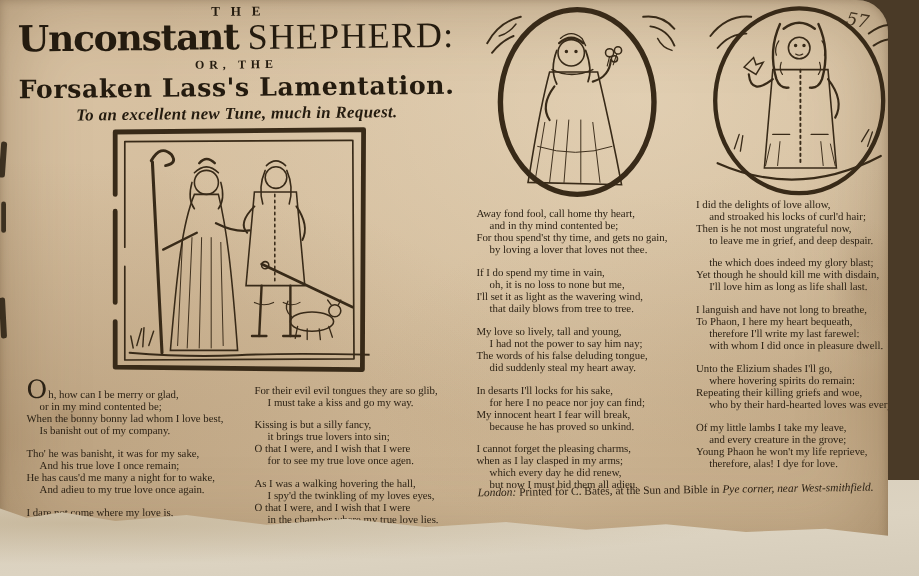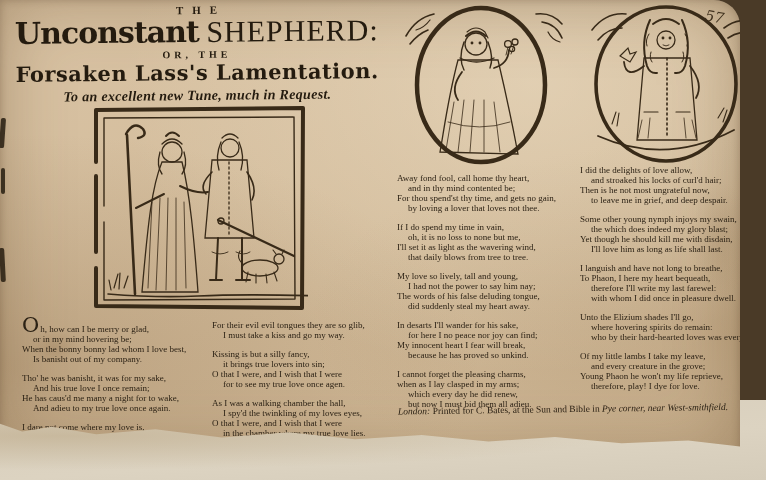--- a/index.html
+++ b/index.html
@@ -209,21 +209,21 @@
       <path d="M66 120 L62 138 M74 118 L72 138 M108 118 L110 138 M116 120 L120 138" stroke-width=".8"></path>
 
       <path d="M22 136 Q90 166 158 130" stroke-width="1.8"></path>
       <path d="M36 124 l4 -12 M41 126 l2 -13 M142 118 l6 -10 M147 122 l4 -12" stroke-width="1.1"></path>
     </svg>
   </div>
 
   <div class="col" id="col1">
       <div class="stanza">
         <div class="line">Oh, how can I be merry or glad,</div>
-        <div class="line indent">or in my mind hovering be;</div>
+        <div class="line indent">or in my mind contented be;</div>
         <div class="line">When the bonny bonny lad whom I love best,</div>
         <div class="line indent">Is banisht out of my company.</div>
       </div>
       <div class="stanza">
         <div class="line">Tho' he was banisht, it was for my sake,</div>
         <div class="line indent">And his true love I once remain;</div>
         <div class="line">He has caus'd me many a night for to wake,</div>
         <div class="line indent">And adieu to my true love once again.</div>
       </div>
       <div class="stanza">
@@ -236,21 +236,21 @@
         <div class="line">For their evil evil tongues they are so glib,</div>
         <div class="line indent">I must take a kiss and go my way.</div>
       </div>
       <div class="stanza">
         <div class="line">Kissing is but a silly fancy,</div>
         <div class="line indent">it brings true lovers into sin;</div>
         <div class="line">O that I were, and I wish that I were</div>
         <div class="line indent">for to see my true love once agen.</div>
       </div>
       <div class="stanza">
-        <div class="line">As I was a walking chamber the hall,</div>
+        <div class="line">As I was a walking hovering the hall,</div>
         <div class="line indent">I spy'd the twinkling of my loves eyes,</div>
         <div class="line">O that I were, and I wish that I were</div>
         <div class="line indent">in the chamber where my true love lies.</div>
       </div>
     </div>
   <div class="col" id="col3">
       <div class="stanza">
         <div class="line">Away fond fool, call home thy heart,</div>
         <div class="line indent">and in thy mind contented be;</div>
         <div class="line">For thou spend'st thy time, and gets no gain,</div>
@@ -262,61 +262,61 @@
         <div class="line">I'll set it as light as the wavering wind,</div>
         <div class="line indent">that daily blows from tree to tree.</div>
       </div>
       <div class="stanza">
         <div class="line">My love so lively, tall and young,</div>
         <div class="line indent">I had not the power to say him nay;</div>
         <div class="line">The words of his false deluding tongue,</div>
         <div class="line indent">did suddenly steal my heart away.</div>
       </div>
       <div class="stanza">
-        <div class="line">In desarts I'll wander for his sake,</div>
+        <div class="line">In desarts I'll locks for his sake,</div>
         <div class="line indent">for here I no peace nor joy can find;</div>
         <div class="line">My innocent heart I fear will break,</div>
         <div class="line indent">because he has proved so unkind.</div>
       </div>
       <div class="stanza">
         <div class="line">I cannot forget the pleasing charms,</div>
         <div class="line">when as I lay clasped in my arms;</div>
         <div class="line indent">which every day he did renew,</div>
         <div class="line indent">but now I must bid them all adieu.</div>
       </div>
     </div>
   <div class="col" id="col4">
       <div class="stanza">
         <div class="line">I did the delights of love allow,</div>
         <div class="line indent">and stroaked his locks of curl'd hair;</div>
         <div class="line">Then is he not most ungrateful now,</div>
         <div class="line indent">to leave me in grief, and deep despair.</div>
       </div>
       <div class="stanza">
-        <div class="line">Some other young nymph injoys my swain,</div>
         <div class="line indent">the which does indeed my glory blast;</div>
         <div class="line">Yet though he should kill me with disdain,</div>
         <div class="line indent">I'll love him as long as life shall last.</div>
       </div>
       <div class="stanza">
         <div class="line">I languish and have not long to breathe,</div>
         <div class="line">To Phaon, I here my heart bequeath,</div>
         <div class="line indent">therefore I'll write my last farewel:</div>
         <div class="line indent">with whom I did once in pleasure dwell.</div>
       </div>
       <div class="stanza">
         <div class="line">Unto the Elizium shades I'll go,</div>
         <div class="line indent">where hovering spirits do remain:</div>
+        <div class="line">Repeating their killing griefs and woe,</div>
         <div class="line indent">who by their hard-hearted loves was every.</div>
       </div>
       <div class="stanza">
         <div class="line">Of my little lambs I take my leave,</div>
         <div class="line indent">and every creature in the grove;</div>
         <div class="line">Young Phaon he won't my life reprieve,</div>
-        <div class="line indent">therefore, play! I dye for love.</div>
+        <div class="line indent">therefore, alas! I dye for love.</div>
       </div>
     </div>
 
   <div class="imprint">
     <span class="it">London:</span><span class="mid"> Printed for C. Bates, at the Sun and Bible in </span><span class="it">Pye corner, near West-smithfield.</span>
   </div>
 
 </div>
 
 </body></html>

